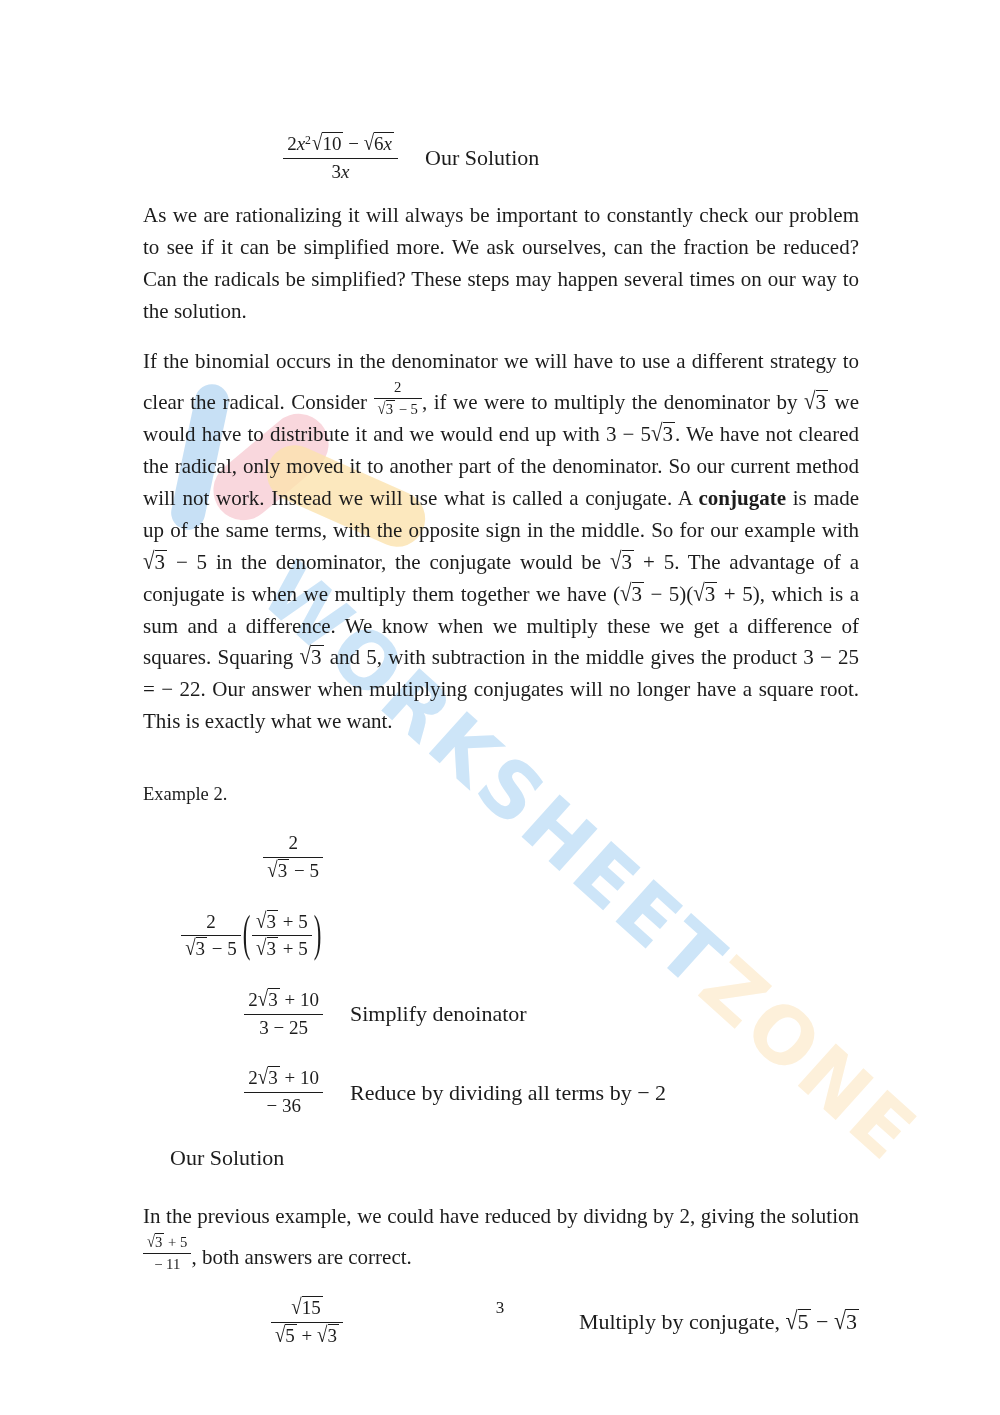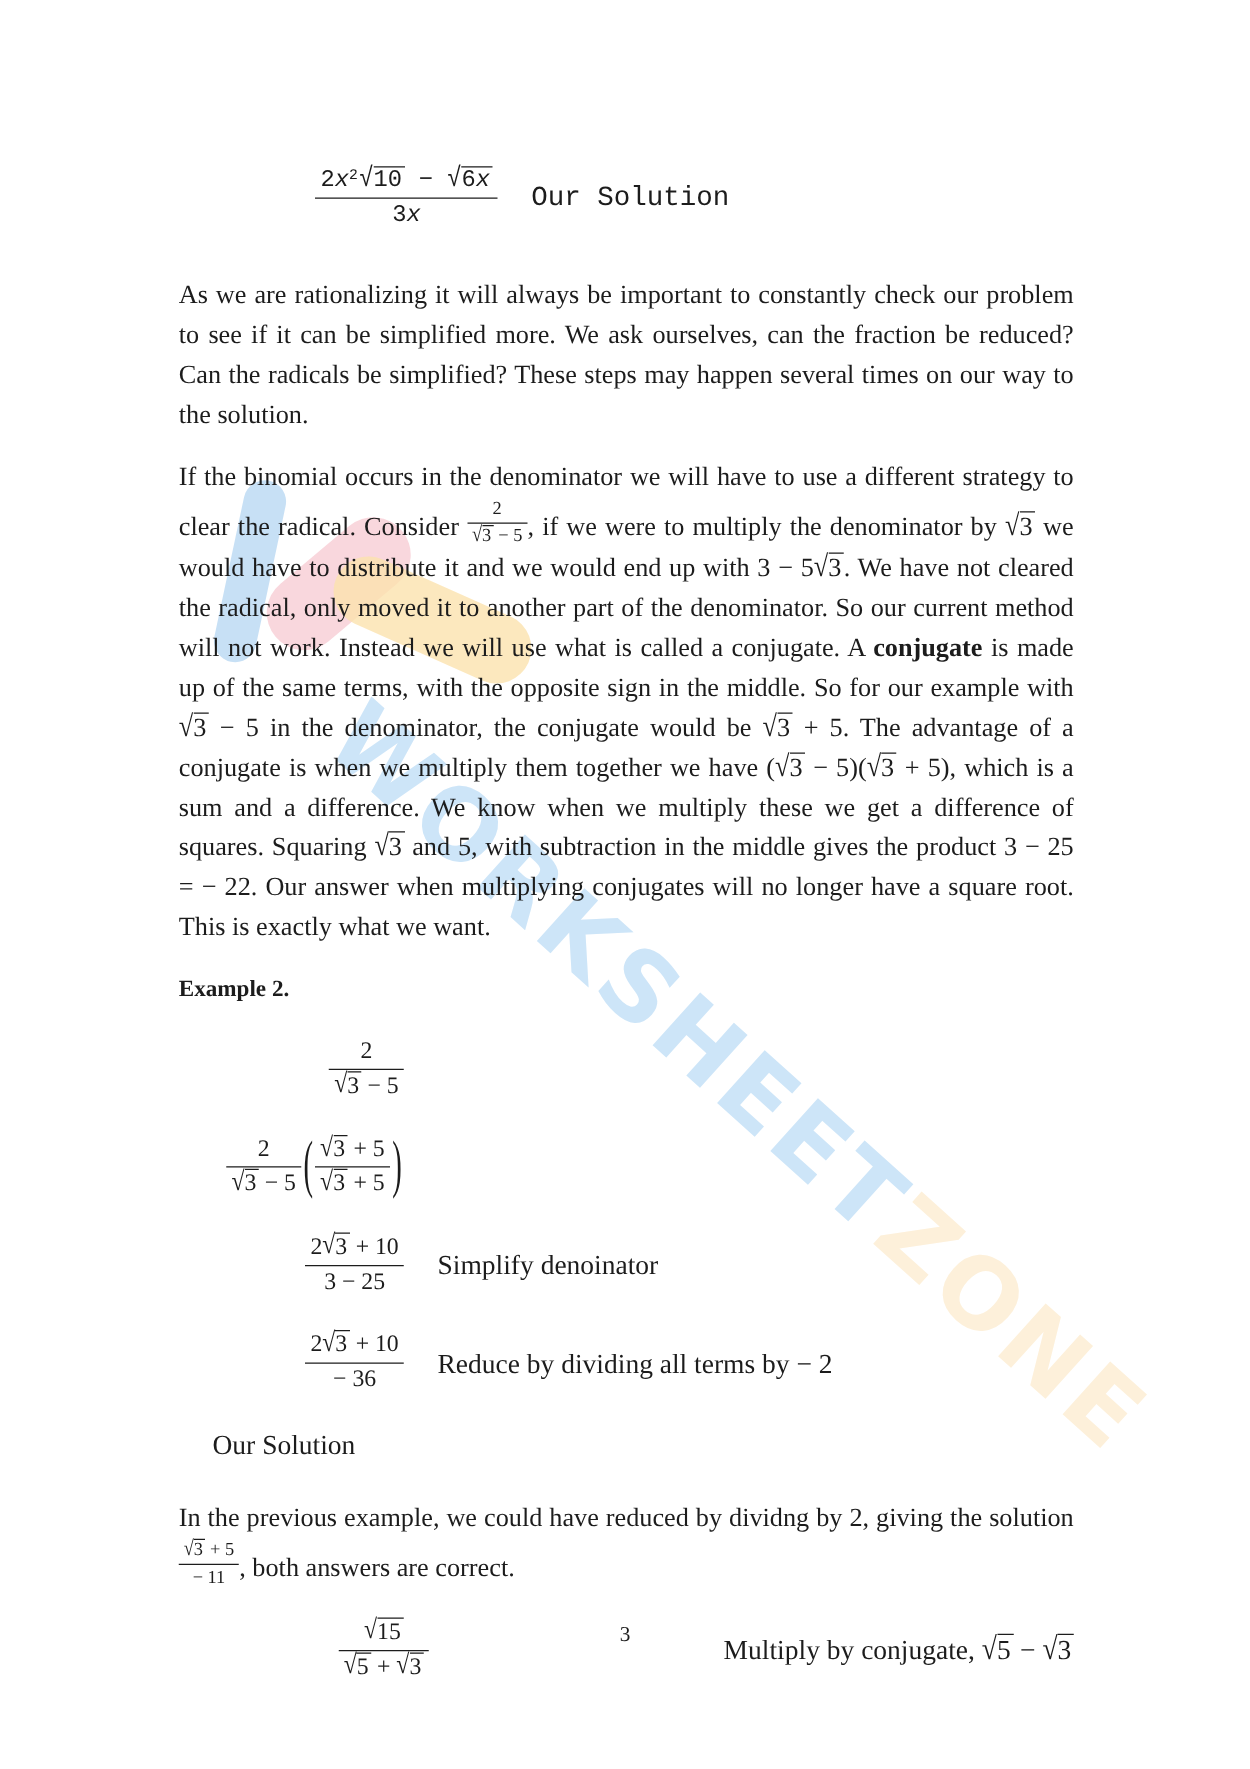--- a/index.html
+++ b/index.html
@@ -14,27 +14,27 @@
   .logo{position:absolute;left:0;top:0;z-index:0;}
   .logo-shape{position:absolute;opacity:.8;}
   .logo-blue{left:183px;top:383px;width:34px;height:148px;border-radius:17px;transform:rotate(12deg);}
   .logo-pink{left:205px;top:437px;width:132px;height:60px;border-radius:30px;transform:rotate(-40deg);}
   .logo-yellow{left:262px;top:468px;width:168px;height:56px;border-radius:28px;transform:rotate(24deg);}
 
   
   .content{position:absolute;left:143px;top:132px;width:716px;z-index:1;}
   .para{font-size:21px;line-height:1.52;text-align:justify;margin:0 0 18px;}
   .para.tight{margin-bottom:0;}
-  .exh{font-size:18.5px;font-weight:bold;margin:24px 0 6px;}
+  .exh{font-size:18.5px;font-weight:normal;margin:46px 0 6px;}
 
   
   .eqrow{display:flex;align-items:center;margin:26px 0;}
   .eqrow .math{font-size:19px;text-align:right;flex:0 0 auto;}
   .eqrow .label{font-size:22px;margin-left:27px;}
-  .row-top{margin:0 0 36px;font-family:Liberation Mono, monospace;}
+  .row-top{margin:0 0 16px;}
   .row-top .math{width:255px;}
   .row-ex2 .math{width:180px;}
   .row-ex3 .math{width:200px;}
   .row-ex3{margin-top:22px;justify-content:space-between;}
 
   
   .mi{font-style:italic;}
   .mb{font-weight:bold;}
   .msup{font-size:62%;vertical-align:0.55em;margin-right:1px;}
   .mfrac{display:inline-block;text-align:center;vertical-align:middle;line-height:1.3;}

